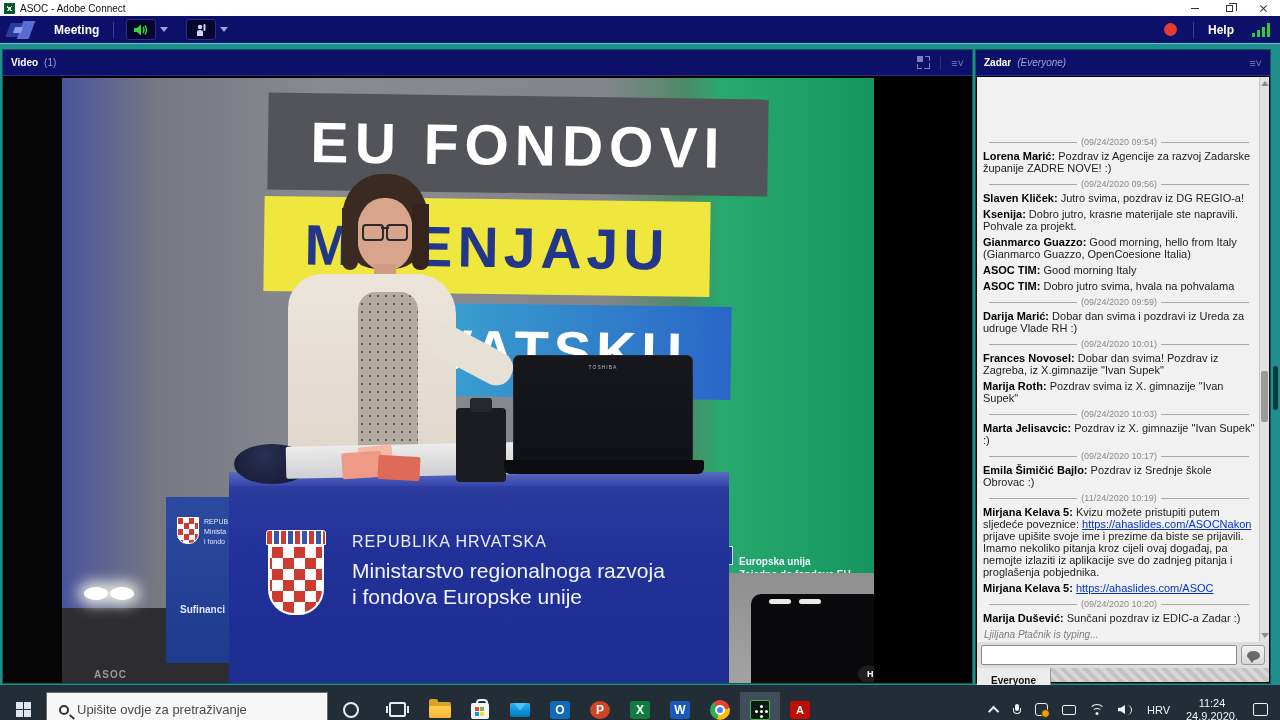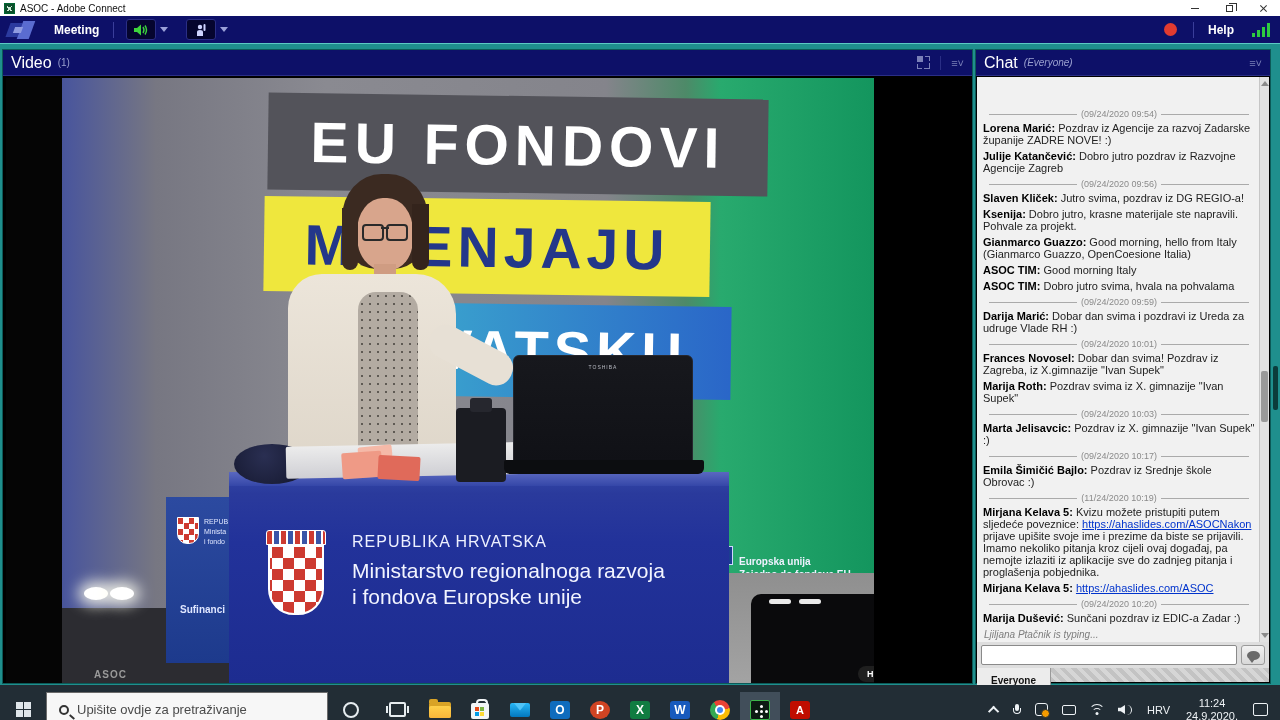--- a/index.html
+++ b/index.html
@@ -41,21 +41,21 @@
   .rec-dot { width:13px; height:13px; border-radius:50%; background:#e23b30; }
   .signal { display:flex; align-items:flex-end; gap:2px; height:14px; margin:0 10px 0 4px; }
   .signal i { width:3px; background:#2ecc40; display:block; }
 
   
   .workspace { position:absolute; left:0; top:43px; width:1280px; height:642px; background:#1f8f8d;
     border-top:1px solid #5cc9c4; }
   .pod { position:absolute; top:5px; height:635px; background:#000; border:1px solid #0c5a58; }
   .pod-header { position:absolute; left:0; top:0; right:0; height:26px; background:#0d1068;
     display:flex; align-items:center; color:#fff; border-bottom:1px solid #2a2e85; }
-  .pod-title { font-size:16px; font-weight:normal; margin-left:8px; }
+  .pod-title { font-size:10px; font-weight:bold; margin-left:8px; }
   .pod-sub { font-size:10px; color:#9aa0cf; margin-left:6px; font-style:italic; }
   .ph-icons { margin-left:auto; display:flex; align-items:center; gap:10px; margin-right:8px; color:#7a80b8; }
   .exp-ico { width:13px; height:13px; position:relative; }
   .exp-ico:before,.exp-ico:after { content:""; position:absolute; width:5px; height:5px; border:1px solid #7a80b8; }
   .exp-ico:before { left:0; top:0; border-right:none; border-bottom:none; box-shadow:8px 0 0 -1px #7a80b8 inset; }
   .exp-ico:after { right:0; bottom:0; border-left:none; border-top:none; }
   .exp-ico i { position:absolute; right:0; top:0; width:5px; height:5px; border:1px solid #7a80b8; border-left:none; border-bottom:none; }
   .exp-ico b { position:absolute; left:0; bottom:0; width:5px; height:5px; border:1px solid #7a80b8; border-right:none; border-top:none; }
   .menu-ico { font-size:11px; color:#7a80b8; letter-spacing:0; }
   .phdiv { width:1px; height:14px; background:#2a2e85; }
@@ -361,35 +361,34 @@
         </div>
 
         <div class="av asoc-mark">ASOC</div>
         <div class="av hd-badge">HD</div>
         <div class="av rightdark"></div>
       </div>
     </div>
 
     <div class="pod chat-pod">
       <div class="pod-header">
-        <span class="pod-title">Chat</span>
+        <span class="pod-title">Zadar</span>
         <span class="pod-sub">(Everyone)</span>
         <div class="ph-icons">
           <div class="menu-ico">≡˅</div>
         </div>
       </div>
 
       <div class="chat-body" id="chat-messages">
           <div class="tdiv">
             <i></i>
             <span>(09/24/2020 09:54)</span>
             <i></i>
           </div>
           <div class="msg"><b>Lorena Marić: </b>Pozdrav iz Agencije za razvoj Zadarske županije ZADRE NOVE! :)</div>
-          <div class="msg"><b>Julije Katančević: </b>Dobro jutro pozdrav iz Razvojne Agencije Zagreb</div>
           <div class="tdiv">
             <i></i>
             <span>(09/24/2020 09:56)</span>
             <i></i>
           </div>
           <div class="msg"><b>Slaven Kliček: </b>Jutro svima, pozdrav iz DG REGIO-a!</div>
           <div class="msg"><b>Ksenija: </b>Dobro jutro, krasne materijale ste napravili. Pohvale za projekt.</div>
           <div class="msg"><b>Gianmarco Guazzo: </b>Good morning, hello from Italy (Gianmarco Guazzo, OpenCoesione Italia)</div>
           <div class="msg"><b>ASOC TIM: </b>Good morning Italy</div>
           <div class="msg"><b>ASOC TIM: </b>Dobro jutro svima, hvala na pohvalama</div>

